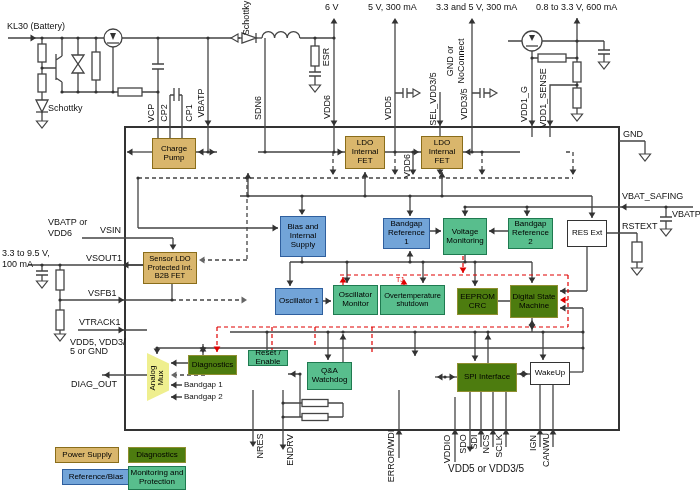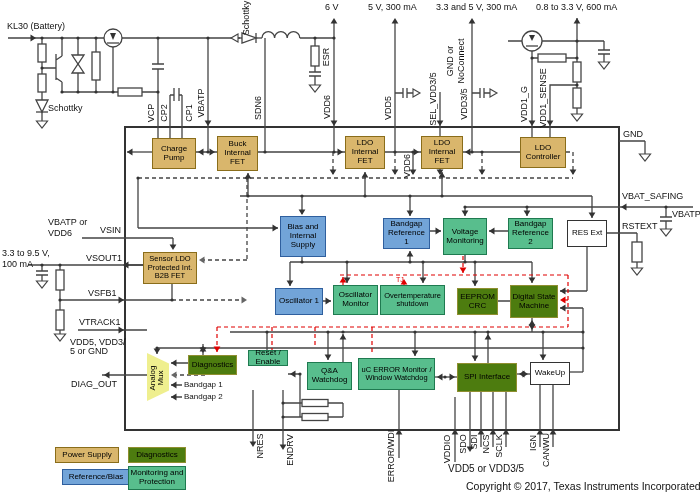--- a/index.html
+++ b/index.html
@@ -402,31 +402,25 @@
         <use href="#gO" x="666" y="229"></use>
     <use href="#gO" x="637" y="268"></use>
         <use href="#gO" x="60" y="334"></use>
         <use href="#gO" x="42" y="281"></use>
   </g>
 </svg>
 
 <div class="blk tan" style="left:152px;top:138px;width:44px;height:31px">
       <span>Charge Pump</span>
     </div>
-<div class="blk tan" style="left:217px;top:136px;width:41px;height:35px">
-      <span>Buck Internal FET</span>
-    </div>
 <div class="blk tan" style="left:345px;top:136px;width:40px;height:33px">
       <span>LDO Internal FET</span>
     </div>
 <div class="blk tan" style="left:421px;top:136px;width:42px;height:33px">
       <span>LDO Internal FET</span>
-    </div>
-<div class="blk tan" style="left:520px;top:137px;width:46px;height:31px">
-      <span>LDO Controller</span>
     </div>
 <div class="blk tan fs75" style="left:143px;top:252px;width:54px;height:32px">
       <span>Sensor LDO Protected Int. B2B FET</span>
     </div>
 <div class="blk blu" style="left:280px;top:216px;width:46px;height:41px">
       <span>Bias and Internal Supply</span>
     </div>
 <div class="blk blu" style="left:383px;top:218px;width:47px;height:31px">
       <span>Bandgap Reference 1</span>
     </div>
@@ -457,23 +451,20 @@
 <div class="blk yel mux" style="left:147px;top:353px;width:22px;height:48px;background:#EFEF8F"></div>
 <div class="muxlabel" style="left:143px;top:369px;width:30px;height:18px">Analog Mux</div>
 <div class="blk yel" style="left:188px;top:355px;width:49px;height:20px">
       <span>Diagnostics</span>
     </div>
 <div class="blk grn" style="left:248px;top:350px;width:40px;height:16px">
       <span>Reset / Enable</span>
     </div>
 <div class="blk grn" style="left:307px;top:362px;width:45px;height:28px">
       <span>Q&amp;A Watchdog</span>
-    </div>
-<div class="blk grn fs75" style="left:358px;top:358px;width:77px;height:32px">
-      <span>uC ERROR Monitor / Window Watchdog</span>
     </div>
 <div class="blk yel" style="left:457px;top:363px;width:60px;height:29px">
       <span>SPI Interface</span>
     </div>
 <div class="blk wht" style="left:530px;top:362px;width:40px;height:23px">
       <span>WakeUp</span>
     </div>
 
 <div class="lbl" style="left:7px;top:22px">KL30 (Battery)</div>
 <div class="lbl" style="left:48px;top:104px">Schottky</div>
@@ -538,15 +529,14 @@
 <div class="blk yel" style="left:128px;top:447px;width:58px;height:16px">
       <span>Diagnostics</span>
     </div>
 <div class="blk blu" style="left:62px;top:469px;width:68px;height:16px">
       <span>Reference/Bias</span>
     </div>
 <div class="blk grn" style="left:128px;top:466px;width:58px;height:24px">
       <span>Monitoring and Protection</span>
     </div>
 
-<div class="lbl" style="left:466px;top:481px;font-size:10.5px">Copyright © 2017, Texas Instruments Incorporated</div>
 
 </div>
 
 </body></html>

